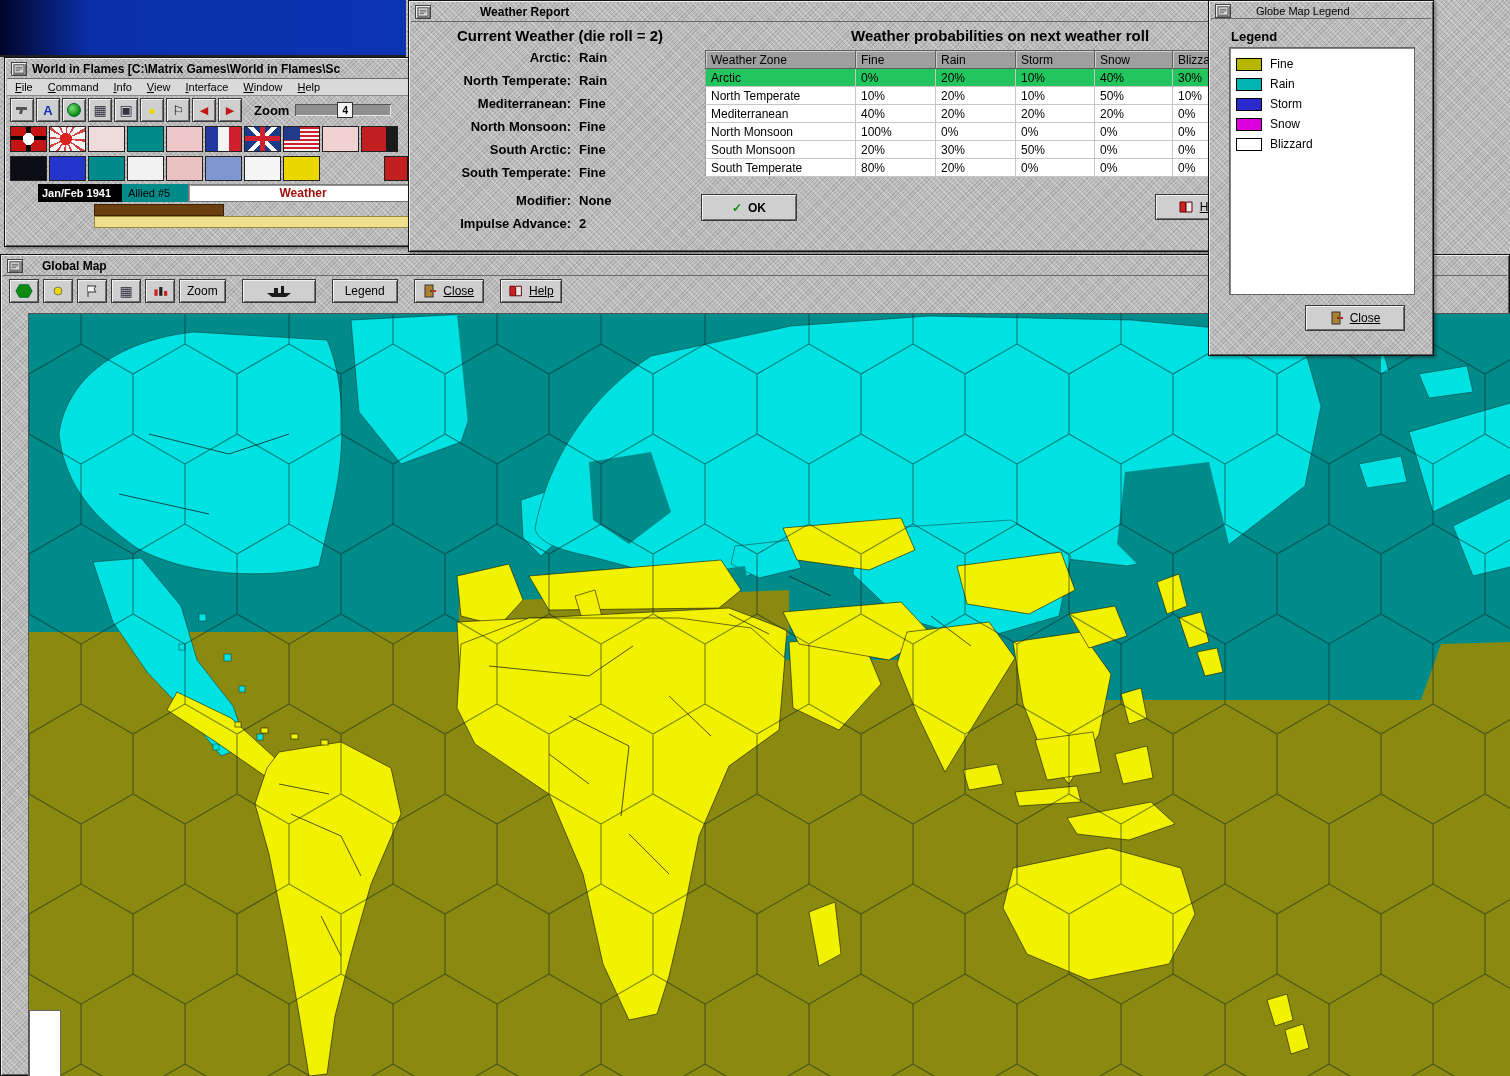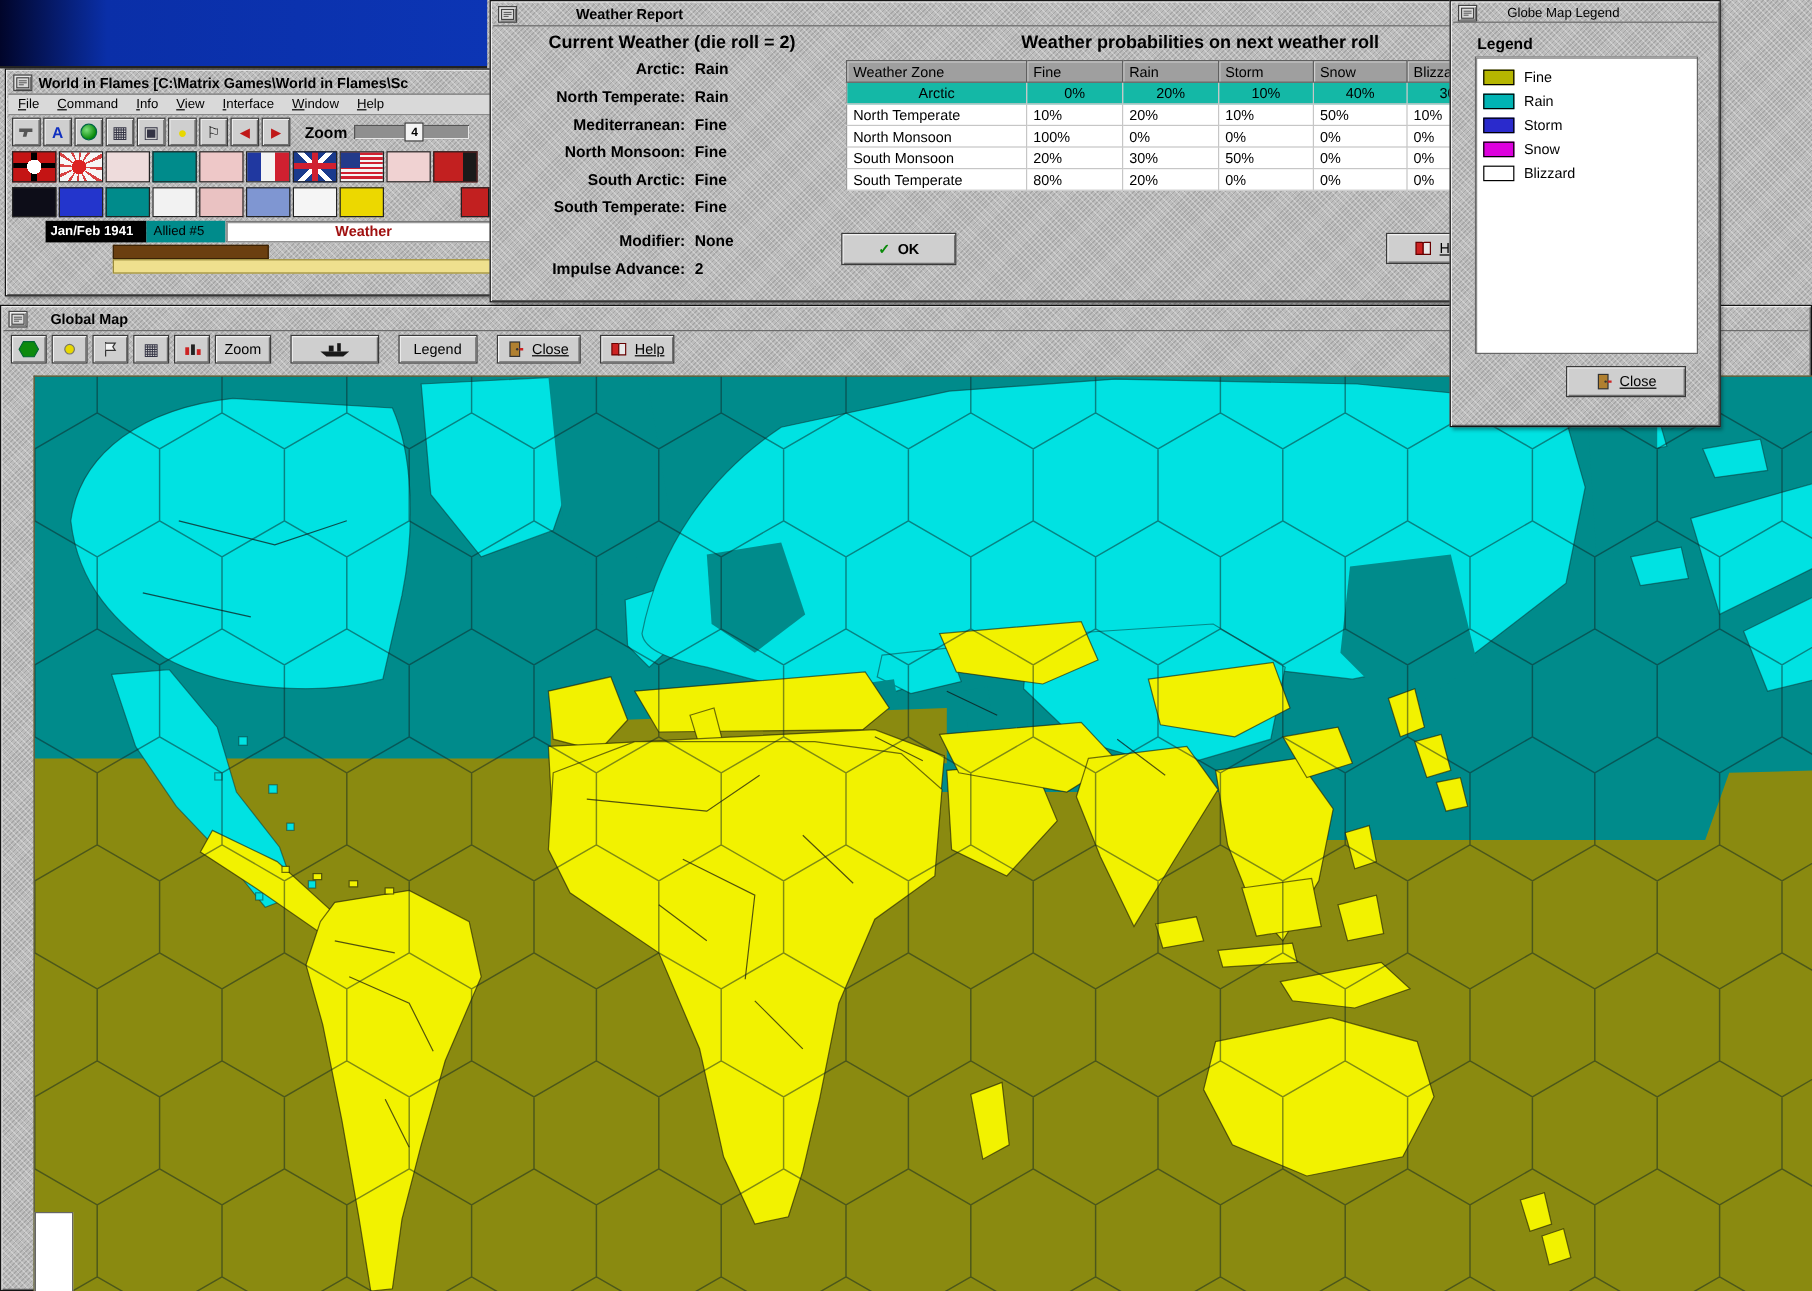--- a/index.html
+++ b/index.html
@@ -94,21 +94,21 @@
   #prob-header{ left:440px; top:5px; }
   #cw-rows{ position:absolute; left:8px; top:28px; }
   .cw-row{ display:flex; gap:8px; font-weight:bold; margin-bottom:8px; }
   .cw-label{ width:152px; text-align:right; }
   .cw-gap{ margin-top:13px; }
   .prob-table{ position:absolute; left:294px; top:28px; border-collapse:collapse; background:#fff;
     border:1px solid #404040; font-size:12px; table-layout:fixed; }
   .prob-table th{ background:#9f9f9f; font-weight:normal; text-align:left; padding:1px 5px;
     border:1px solid #606060; box-shadow:inset 1px 1px 0 #cfcfcf; height:18px; }
   .prob-table td{ padding:1px 5px; border:1px solid #c6c6c6; border-left:1px solid #9a9a9a; height:18px; }
-  .prob-table tr.selected td{ background:#14b8a6;text-align:center; }
+  .prob-table tr.selected td{ background:#22c55e; }
   #ok-btn{ position:absolute; left:290px; top:172px; width:96px; height:27px; font-weight:bold; }
   #wr-help-btn{ position:absolute; left:744px; top:172px; width:92px; height:26px; }
   .check{ color:#0a8a0a; font-weight:bold; }
 
   
   #legend-win{ left:1208px; top:0; width:226px; height:356px; z-index:5; }
   #legend-heading{ position:absolute; left:22px; top:28px; font-weight:bold; font-size:13px; }
   #legend-list{ position:absolute; left:20px; top:46px; width:186px; height:248px; background:#fff;
     border:1px solid #666; box-shadow:inset 1px 1px 0 #888; padding:6px 6px; }
   .legend-item{ display:flex; align-items:center; gap:8px; height:20px; font-size:12px; }
@@ -462,20 +462,28 @@
           </tr>
           <tr>
             <td>North Temperate</td>
               <td>10%</td>
               <td>20%</td>
               <td>10%</td>
               <td>50%</td>
               <td>10%</td>
           </tr>
           <tr>
+            <td>Mediterranean</td>
+              <td>40%</td>
+              <td>20%</td>
+              <td>20%</td>
+              <td>20%</td>
+              <td>0%</td>
+          </tr>
+          <tr>
             <td>North Monsoon</td>
               <td>100%</td>
               <td>0%</td>
               <td>0%</td>
               <td>0%</td>
               <td>0%</td>
           </tr>
           <tr>
             <td>South Monsoon</td>
               <td>20%</td>

